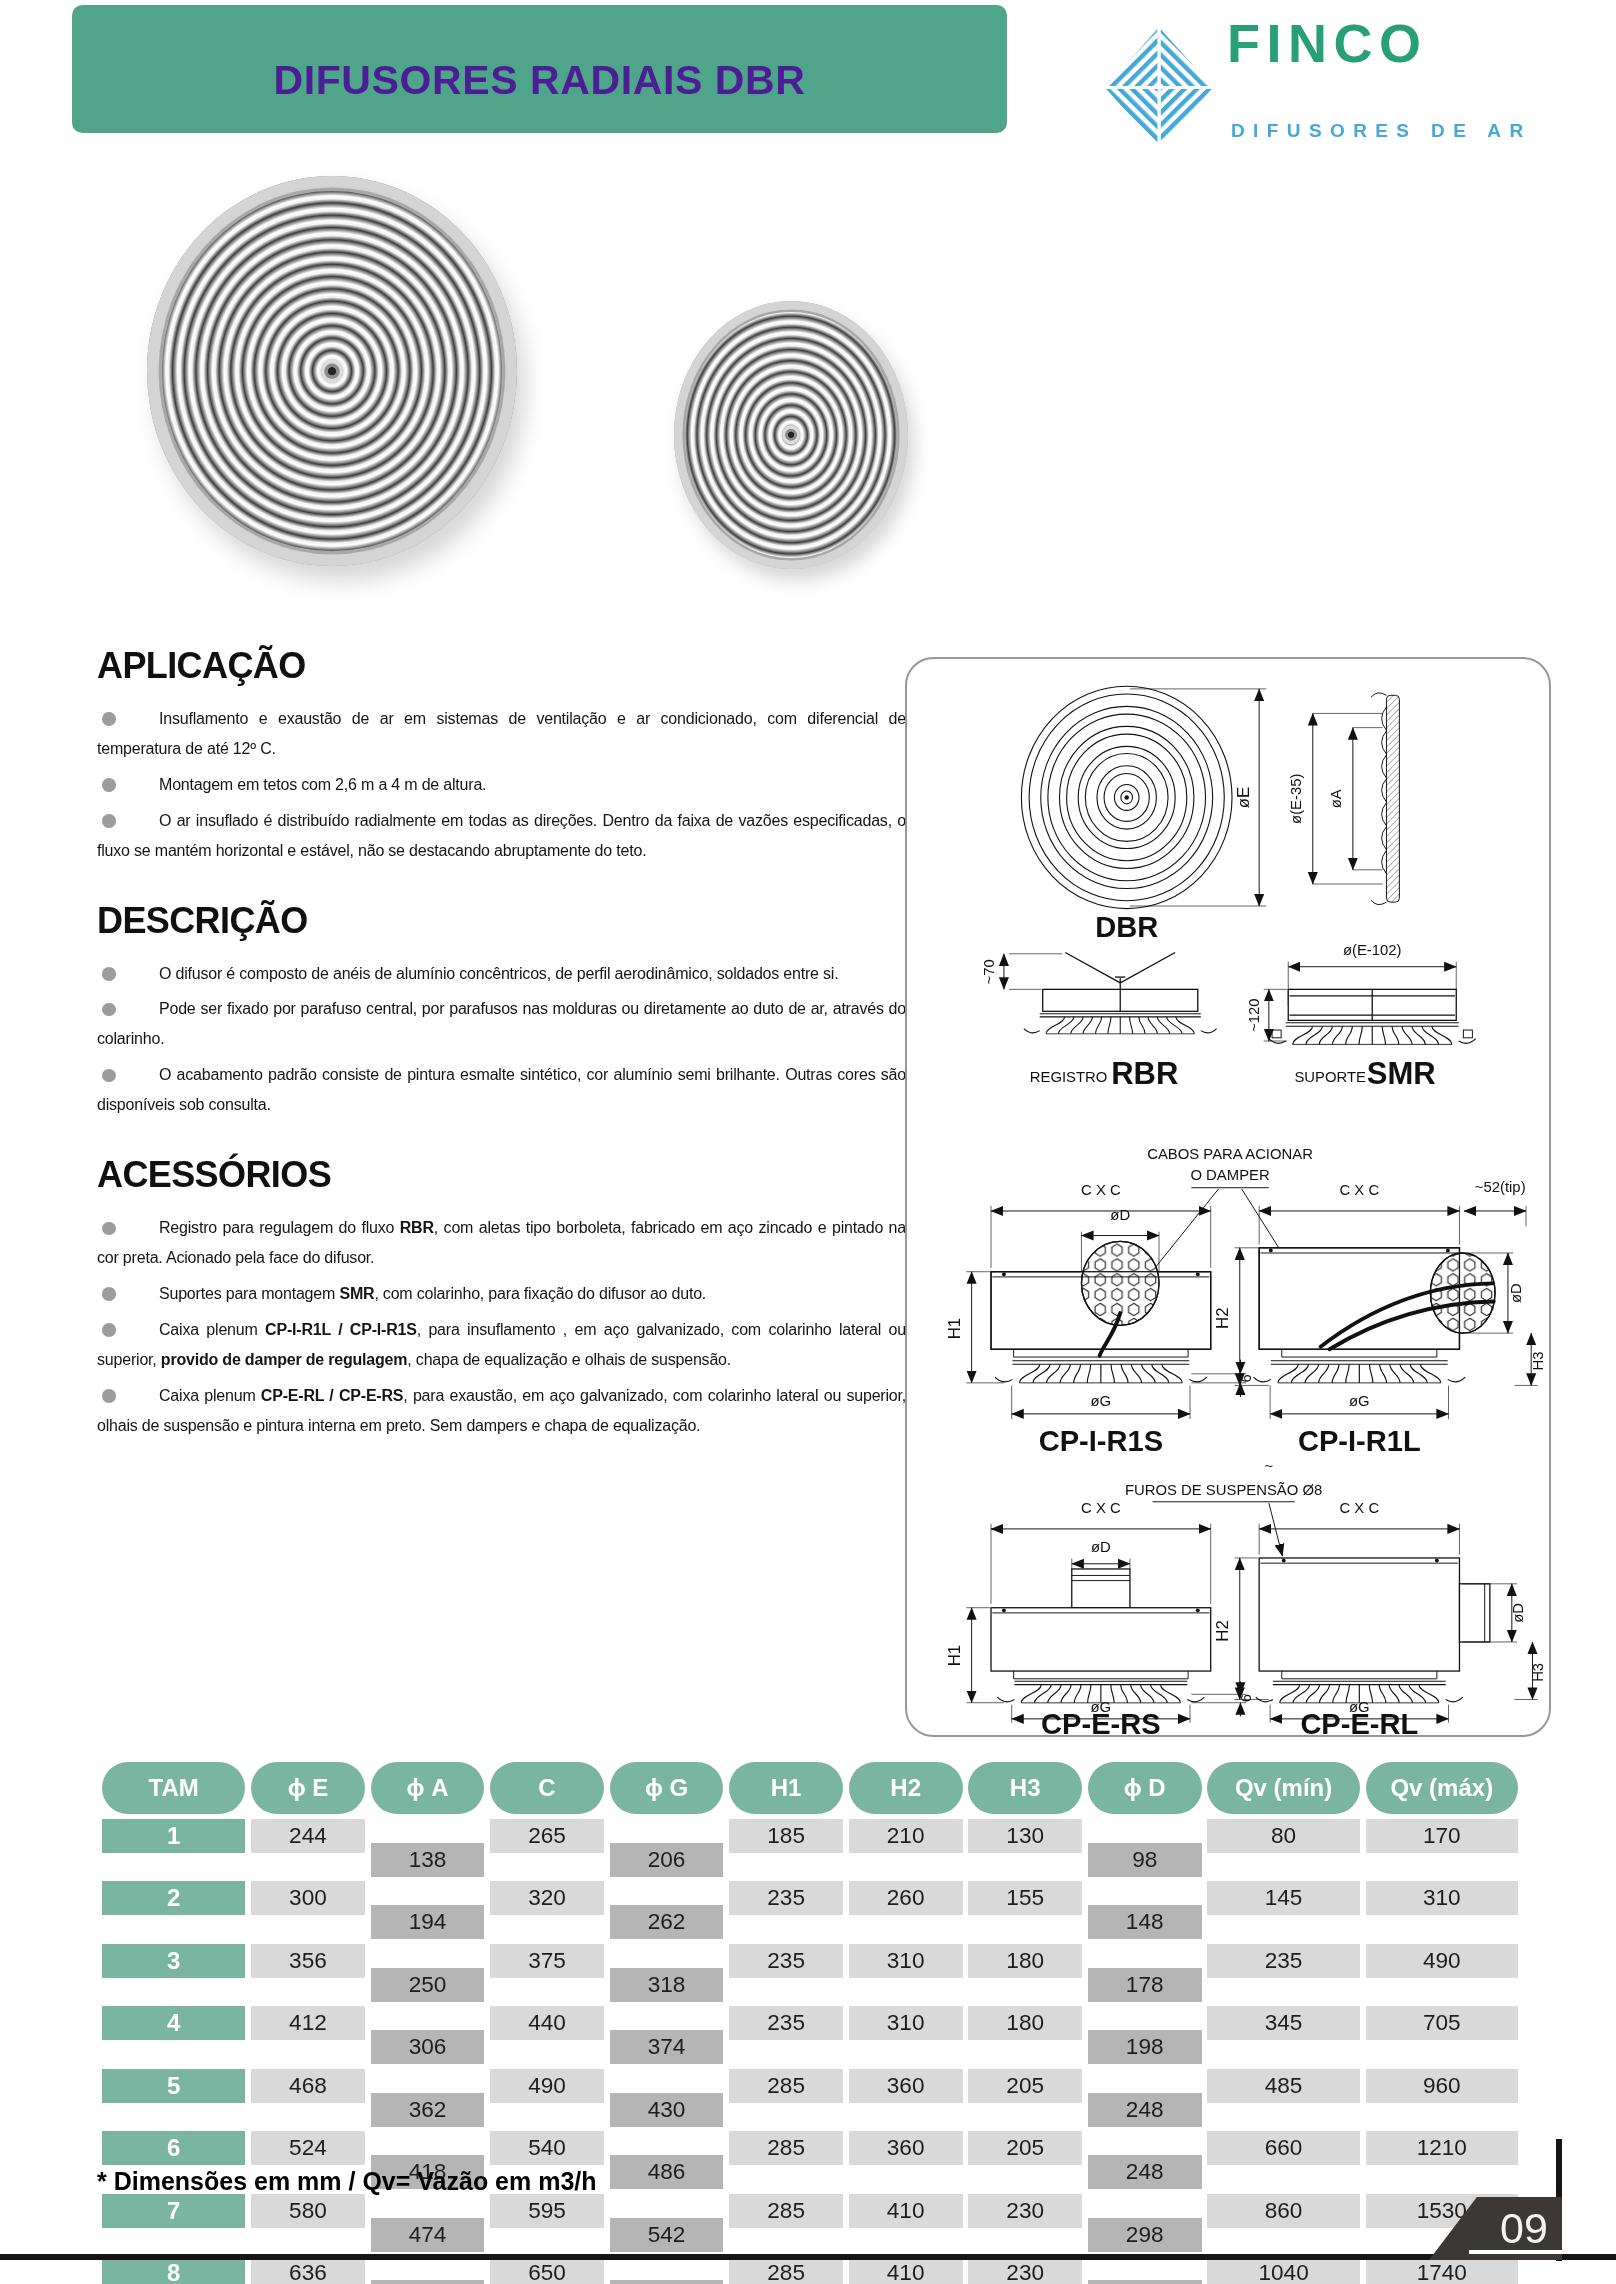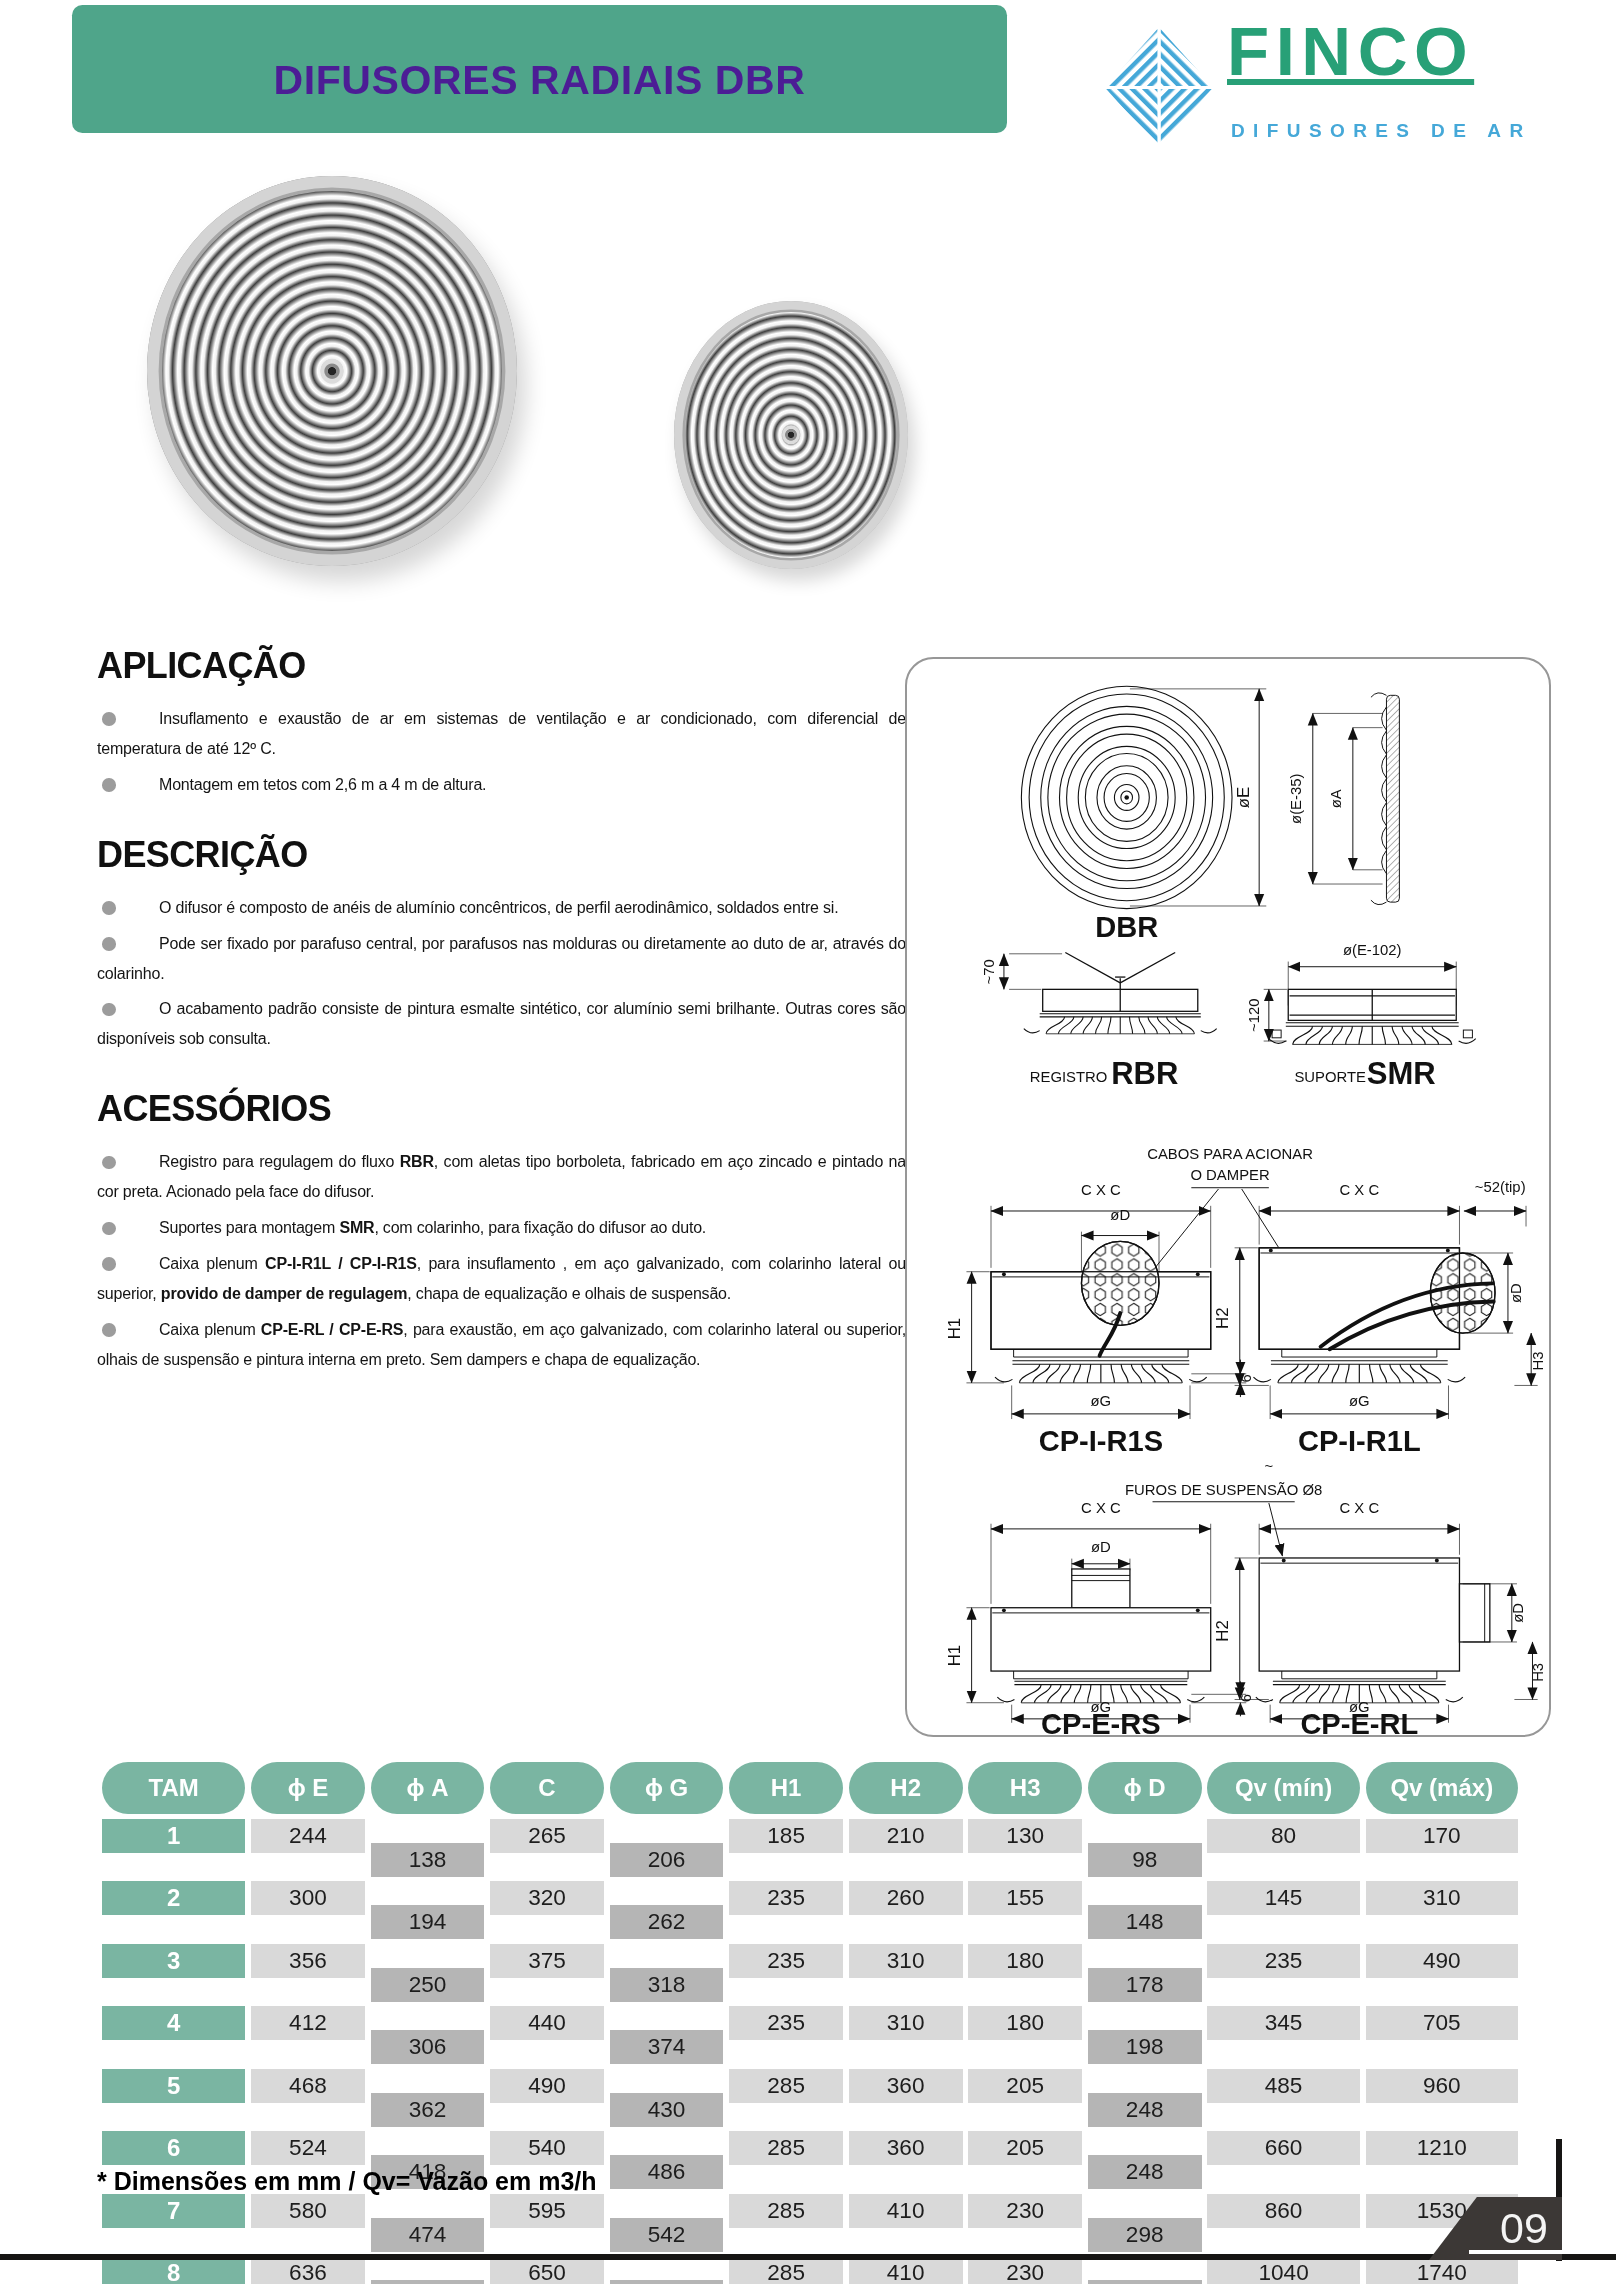--- a/index.html
+++ b/index.html
@@ -6,22 +6,22 @@
   .page{position:relative;width:1616px;height:2284px;background:#ffffff;overflow:hidden;
         font-family:"Liberation Sans",sans-serif;color:#141414;}
 
   
   .banner{position:absolute;left:72px;top:5.2px;width:935px;height:128px;
           background:var(--banner-green,#4fa58a);border-radius:10.3px;
           display:flex;align-items:center;justify-content:center;}
   .banner span{color:#4c1d95;font-size:41px;font-weight:bold;letter-spacing:0.6px;padding-top:23px;}
   .logo{position:absolute;left:1099px;top:19.4px;width:478px;height:149px;}
   .logo svg{position:absolute;left:0;top:1.3px;}
-  .logo-name{position:absolute;left:128px;top:-7.8px;font-size:69px;font-weight:bold;
-             letter-spacing:6.5px;color:var(--logo-green,#28a077);text-decoration:underline;}
+  .logo-name{position:absolute;left:128px;top:-7.8px;font-size:54px;font-weight:bold;
+             letter-spacing:6.5px;color:var(--logo-green,#28a077);}
   .logo-tag{position:absolute;left:132px;top:101px;font-size:19px;font-weight:bold;
             letter-spacing:8.4px;color:var(--logo-blue,#45a8d8);white-space:nowrap;}
 
   
   .photo{position:absolute;border-radius:50%;background-color:#ececec;}
   .photo-lg{left:147px;top:176px;width:370px;height:390px;
     background:repeating-radial-gradient(closest-side,#f1f1f1 0%,#ffffff 1.6%,#3f3f3f 4.3%,#ededed 6.3%);
     box-shadow:inset 0 0 0 11.6px #d4d4d4, inset 0 0 0 15px #a8a8a8, 9px 15.5px 22px rgba(0,0,0,.16);}
   .photo-sm{left:674px;top:301px;width:234px;height:268px;
     background:repeating-radial-gradient(closest-side,#f1f1f1 0%,#ffffff 2.1%,#3f3f3f 5.7%,#ededed 8.3%);
@@ -104,20 +104,21 @@
     <div class="logo-tag">DIFUSORES DE AR</div>
   </div>
 
   <div class="photo photo-lg"></div>
   <div class="photo photo-sm"></div>
 
   <div class="textcol">
     <h2>APLICAÇÃO</h2>
     <p class="bullet"><span>Insuflamento e exaustão de ar em sistemas de ventilação e ar condicionado, com diferencial de temperatura de até 12º C.</span></p>
     <p class="bullet"><span>Montagem em tetos com 2,6 m a 4 m de altura.</span></p>
+    <p class="bullet"><span>O ar insuflado é distribuído radialmente em todas as direções. Dentro da faixa de vazões especificadas, o fluxo se mantém horizontal e estável, não se destacando abruptamente do teto.</span></p>
 
     <h2>DESCRIÇÃO</h2>
     <p class="bullet"><span>O difusor é composto de anéis de alumínio concêntricos, de perfil aerodinâmico, soldados entre si.</span></p>
     <p class="bullet"><span>Pode ser fixado por parafuso central, por parafusos nas molduras ou diretamente ao duto de ar, através do colarinho.</span></p>
     <p class="bullet"><span>O acabamento padrão consiste de pintura esmalte sintético, cor alumínio semi brilhante. Outras cores são disponíveis sob consulta.</span></p>
 
     <h2>ACESSÓRIOS</h2>
     <p class="bullet"><span>Registro para regulagem do fluxo </span><span class="b">RBR</span><span>, com aletas tipo borboleta, fabricado em aço zincado e pintado na cor preta. Acionado pela face do difusor.</span></p>
     <p class="bullet"><span>Suportes para montagem </span><span class="b">SMR</span><span>, com colarinho, para fixação do difusor ao duto.</span></p>
     <p class="bullet"><span>Caixa plenum </span><span class="b">CP-I-R1L / CP-I-R1S</span><span>, para insuflamento , em aço galvanizado, com colarinho lateral ou superior, </span><span class="b">provido de damper de regulagem</span><span>, chapa de equalização e olhais de suspensão.</span></p>

